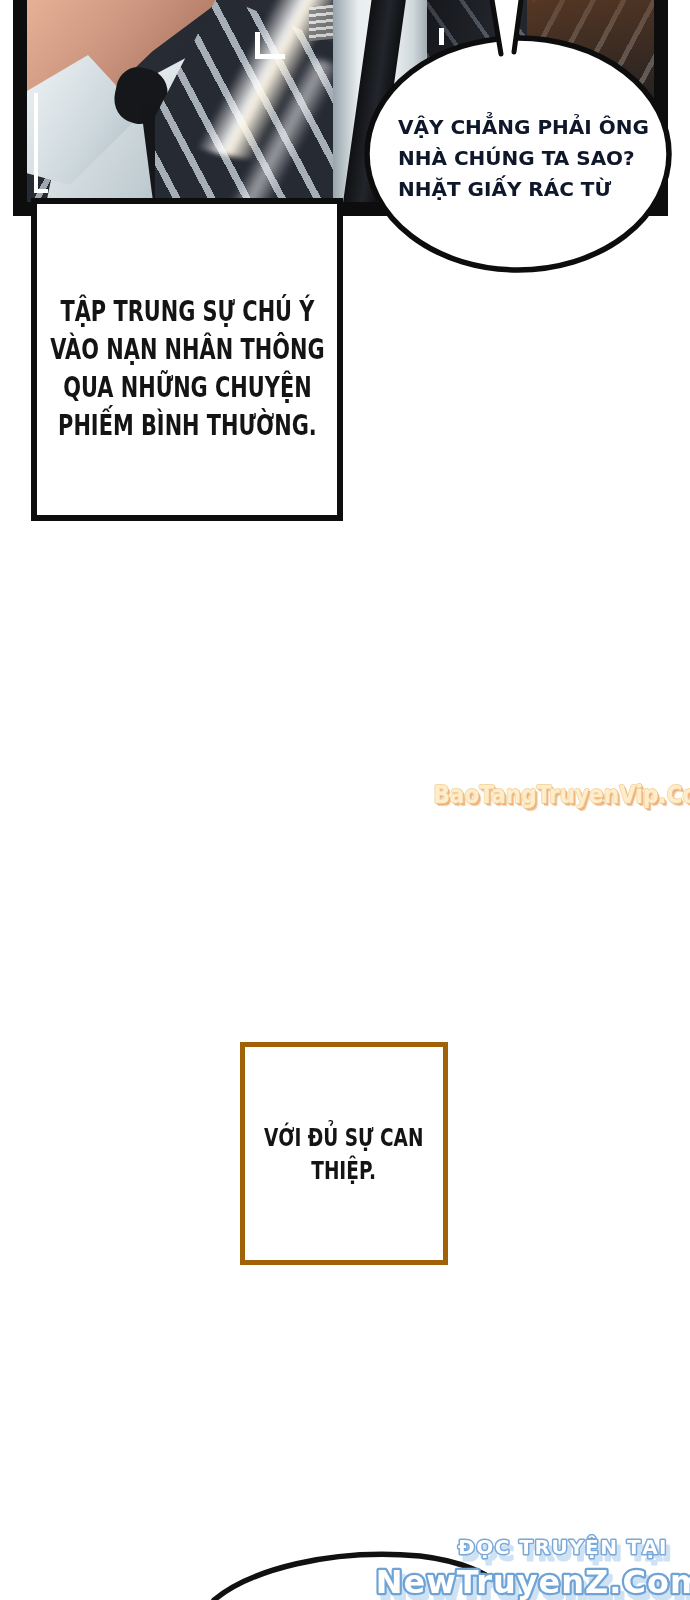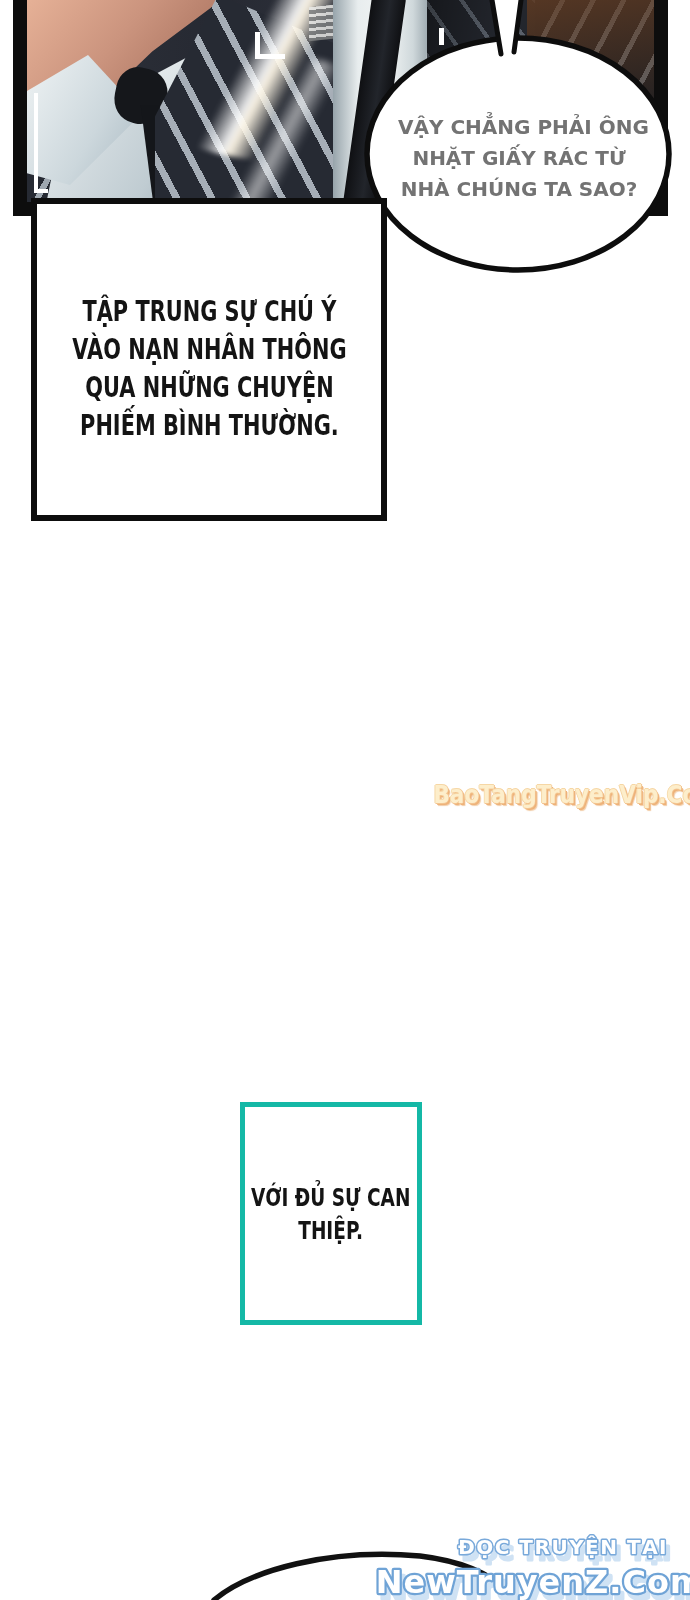--- a/index.html
+++ b/index.html
@@ -98,34 +98,34 @@
   .fig3-brown{
     left:500px;top:0;width:134px;height:209px;
     background:linear-gradient(170deg,rgba(94,58,34,.85),rgba(40,30,22,.45) 55%,rgba(40,30,22,0));
   }
   .bracket{background:#ffffff;}
 
   
   .bubble-svg{position:absolute;left:0;top:0;width:690px;height:310px;}
   .bubble-text{
     position:absolute;left:398px;top:112px;width:242px;
-    font-weight:bold;font-size:20px;line-height:31px;color:#737373;
-    text-align:center;white-space:nowrap;
+    font-weight:bold;font-size:20px;line-height:31px;color:#0f172a;
+    white-space:nowrap;
   }
   .bubble-text span{display:block;}
 
   
   .nbox{
     position:absolute;background:#ffffff;box-sizing:border-box;
     display:flex;align-items:center;justify-content:center;
     color:#141414;font-weight:bold;text-align:center;
   }
-  .nbox1{left:31px;top:198px;width:356px;height:323px;border:6px solid #0d0d0d;}
+  .nbox1{left:31px;top:198px;width:312px;height:323px;border:6px solid #0d0d0d;}
   .nbox1 .cond{font-size:29px;line-height:38px;transform:scaleX(.72) translateY(8px);}
-  .nbox2{left:240px;top:1102px;width:182px;height:223px;border:5px solid #14b8a6;}
+  .nbox2{left:240px;top:1042px;width:208px;height:223px;border:5px solid #a16207;}
   .nbox2 .cond{font-size:25px;line-height:33px;transform:scaleX(.74);}
   .cond{white-space:nowrap;}
   .cond span{display:block;}
 
   
   .watermark{
     position:absolute;left:420px;top:781px;width:268px;
     text-align:center;font-weight:bold;font-size:24px;white-space:nowrap;
     transform:scaleX(.9);
     color:#fdeecb;
@@ -172,22 +172,22 @@
 </div>
 
 <svg class="bubble-svg" viewBox="0 0 690 310" aria-hidden="true">
   <ellipse cx="518" cy="154" rx="151" ry="116" fill="#ffffff" stroke="#0d0d0d" stroke-width="5.5"></ellipse>
   <polygon points="492,0 521,0 514,58 499,58" fill="#ffffff"></polygon>
   <path d="M492,0 L501,54" stroke="#0d0d0d" stroke-width="5" stroke-linecap="round" fill="none"></path>
   <path d="M521,0 L514,52" stroke="#0d0d0d" stroke-width="5" stroke-linecap="round" fill="none"></path>
 </svg>
 <div class="bubble-text">
   <span>VẬY CHẲNG PHẢI ÔNG</span>
+  <span>NHÀ CHÚNG TA SAO?</span>
   <span>NHẶT GIẤY RÁC TỪ</span>
-  <span>NHÀ CHÚNG TA SAO?</span>
 </div>
 
 <div class="nbox nbox1">
   <div class="cond">
     <span>TẬP TRUNG SỰ CHÚ Ý</span>
     <span>VÀO NẠN NHÂN THÔNG</span>
     <span>QUA NHỮNG CHUYỆN</span>
     <span>PHIẾM BÌNH THƯỜNG.</span>
   </div>
 </div>

